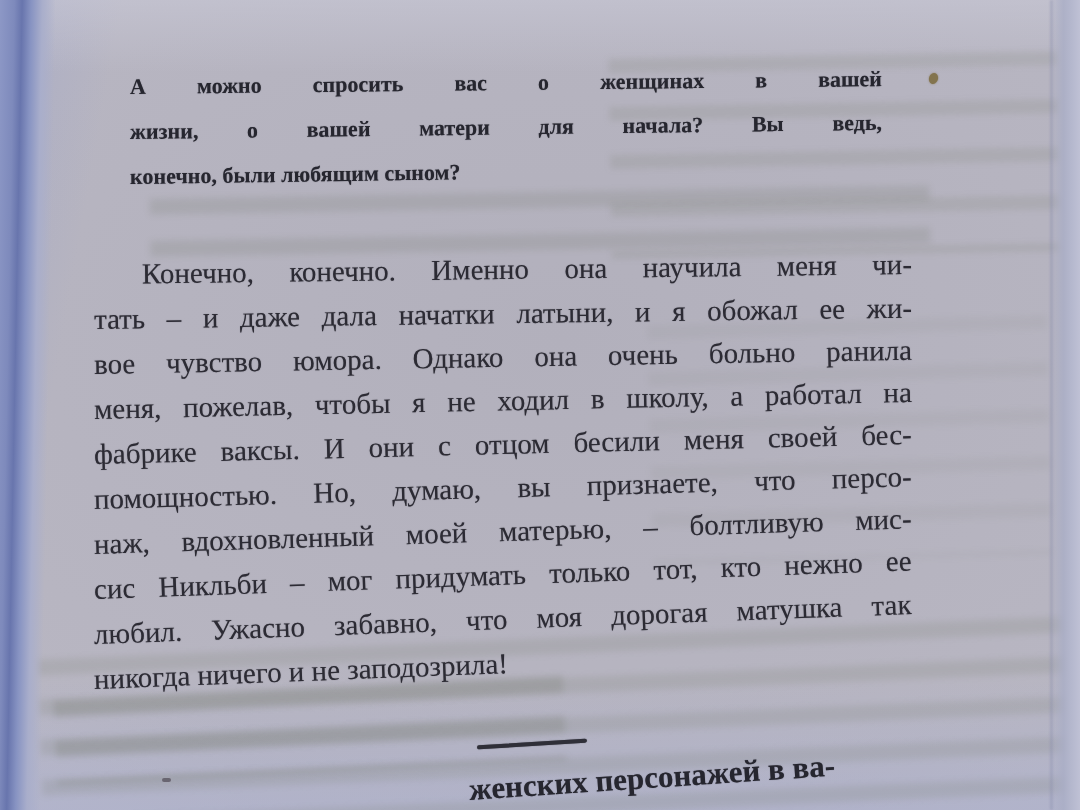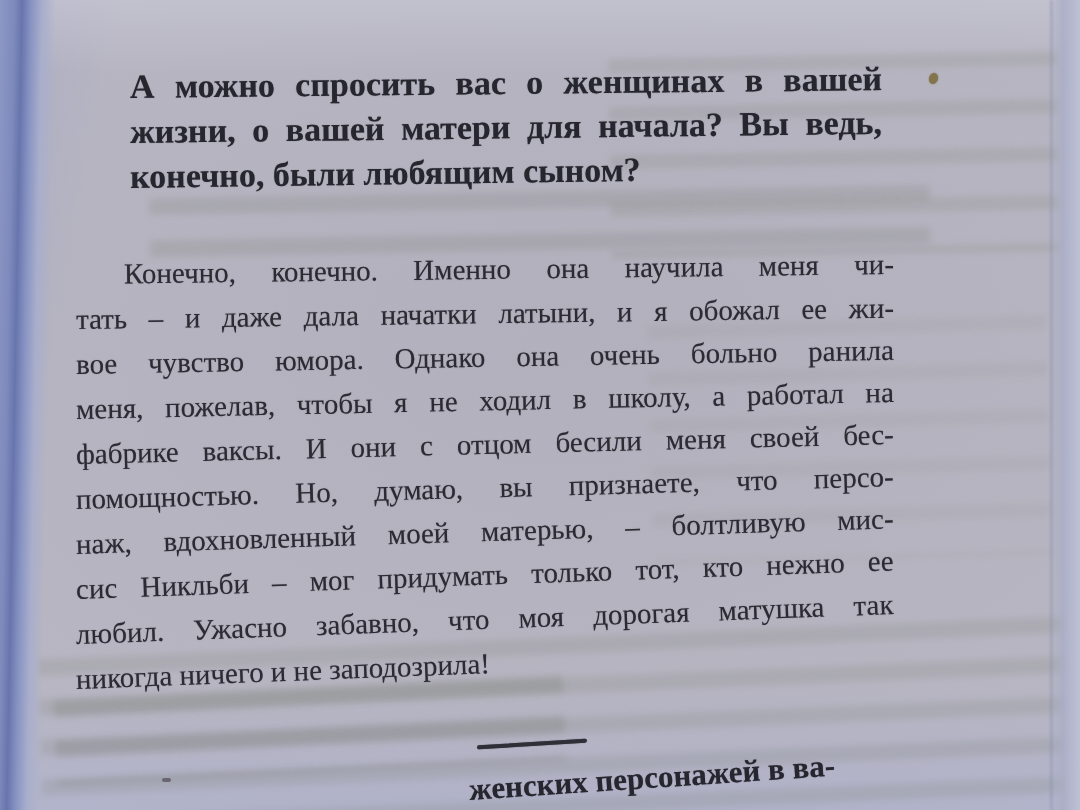--- a/index.html
+++ b/index.html
@@ -52,29 +52,29 @@
       rgba(112,118,104,0.32) 0 16px, rgba(112,118,104,0) 16px 40px);
   }
   .st-bottom-left {
     left:55px; top:688px; width:510px; height:85px; opacity:.55; transform:rotate(-2.8deg);
     background:repeating-linear-gradient(to bottom,
       rgba(108,114,100,0.38) 0 17px, rgba(108,114,100,0) 17px 40px);
   }
   
   .heading {
     position:absolute; left:130px; top:64px; width:752px;
-    font-weight:bold; font-size:34px; color:#26262f;
+    font-weight:bold; font-size:22px; color:#26262f;
     text-shadow:0 0 1px rgba(38,38,47,0.55);
   }
   .h-line { height:45px; line-height:45px; text-align:justify; text-align-last:justify; transform-origin:left center; }
   .h-line.h1 { transform:rotate(-0.6deg); }
   .h-line.h2 { transform:rotate(-0.7deg); }
   .h-line.h3 { transform:rotate(-0.8deg); text-align-last:left; }
   .para {
-    position:absolute; left:76px; top:252px; width:818px;
+    position:absolute; left:94px; top:252px; width:818px;
     font-size:29px; color:var(--ink, #2c2b34);
     text-shadow:0 0 1px rgba(44,43,52,0.5);
   }
   .b-line { height:45px; line-height:45px; text-align:justify; text-align-last:justify; transform-origin:left center; }
   .b-line.first { text-indent:48px; }
   .b-line.last  { text-align-last:left; }
   .b-line.l1 { transform:rotate(-0.7deg); }
   .b-line.l2 { transform:rotate(-0.8deg); }
   .b-line.l3 { transform:rotate(-1.0deg); }
   .b-line.l4 { transform:rotate(-1.2deg); }

